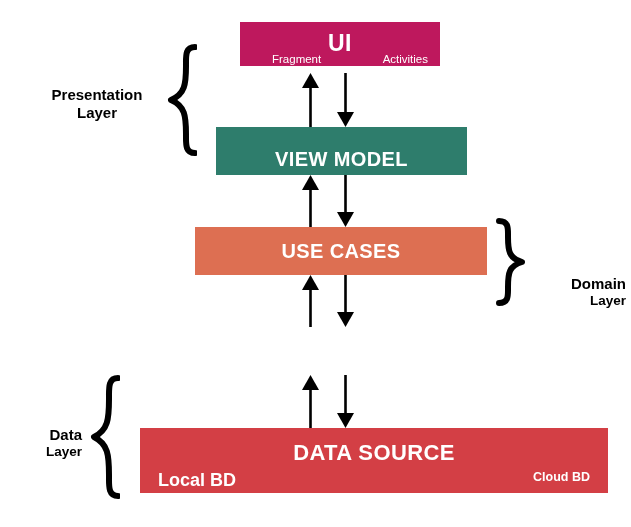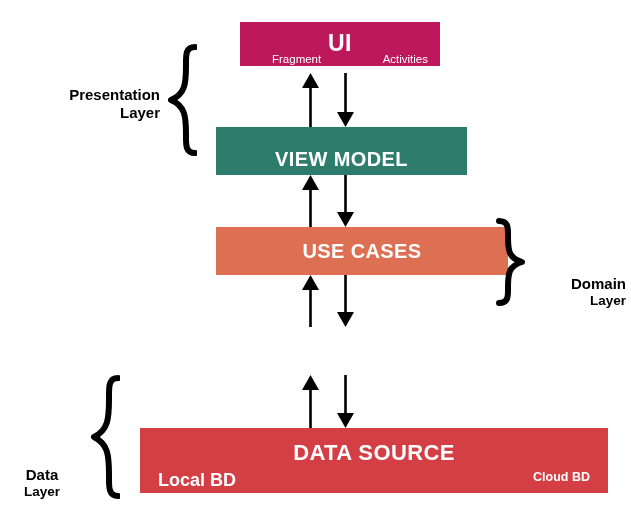--- a/index.html
+++ b/index.html
@@ -34,21 +34,21 @@
   }
 
   #box-ui{ left:240px; top:22px; width:200px; height:44px; background:#be185d; }
   #box-ui .box-title{ top:8px; font-size:23px; }
   #box-ui .sub-left{ left:12px; top:31px; font-size:11.5px; font-weight:normal;margin-left:20px; }
   #box-ui .sub-right{ right:12px; top:31px; font-size:11.5px; font-weight:normal; }
 
   #box-vm{ left:216px; top:127px; width:251px; height:48px; background:#2e7d6c; }
   #box-vm .box-title{ top:13px; font-size:20px;margin-top:8px; }
 
-  #box-uc{ left:195px; top:227px; width:292px; height:48px; background:#dd6f52;margin-left:21px; }
+  #box-uc{ left:195px; top:227px; width:292px; height:48px; background:#dd6f52; }
   #box-uc .box-title{ top:13px; font-size:20px; }
 
   #box-repo{ left:172px; top:327px; width:339px; height:48px; background:#ec8b2e; }
   #box-repo .box-title{ top:13px; font-size:20px; }
 
   #box-ds{ left:140px; top:428px; width:468px; height:65px; background:#d33f45; }
   #box-ds .box-title{ top:12px; font-size:22px; }
   #box-ds .sub-left{ left:18px; top:42px; font-size:18px; font-weight:bold; }
   #box-ds .sub-right{ right:18px; top:42px; font-size:12.5px; font-weight:bold; }
 
@@ -72,29 +72,29 @@
   .layer-label{
     position:absolute;
     font-weight:bold;
     color:#000000;
     line-height:1.18;
     font-size:15px;
   }
   .layer-label .l1{ display:block; }
   .layer-label .l2{ display:block; }
 
-  #label-presentation{ left:34px; top:86px; width:126px; text-align:right; }
+  #label-presentation{ left:34px; top:86px; width:126px; text-align:center; }
   #label-presentation .l1{ font-size:15px; }
   #label-presentation .l2{ font-size:15px; }
 
   #label-domain{ left:534px; top:243px; width:92px; text-align:right;margin-top:32px; }
   #label-domain .l1{ font-size:15px; }
   #label-domain .l2{ font-size:13.5px; }
 
-  #label-data{ left:2px; top:426px; width:80px; text-align:center;margin-top:40px; }
+  #label-data{ left:2px; top:426px; width:80px; text-align:right; }
   #label-data .l1{ font-size:15px; }
   #label-data .l2{ font-size:13.5px; }
 </style>
 </head>
 <body>
 
 <div id="stage">
 
   <div class="box" id="box-ui">
     <span class="box-title">UI</span>

